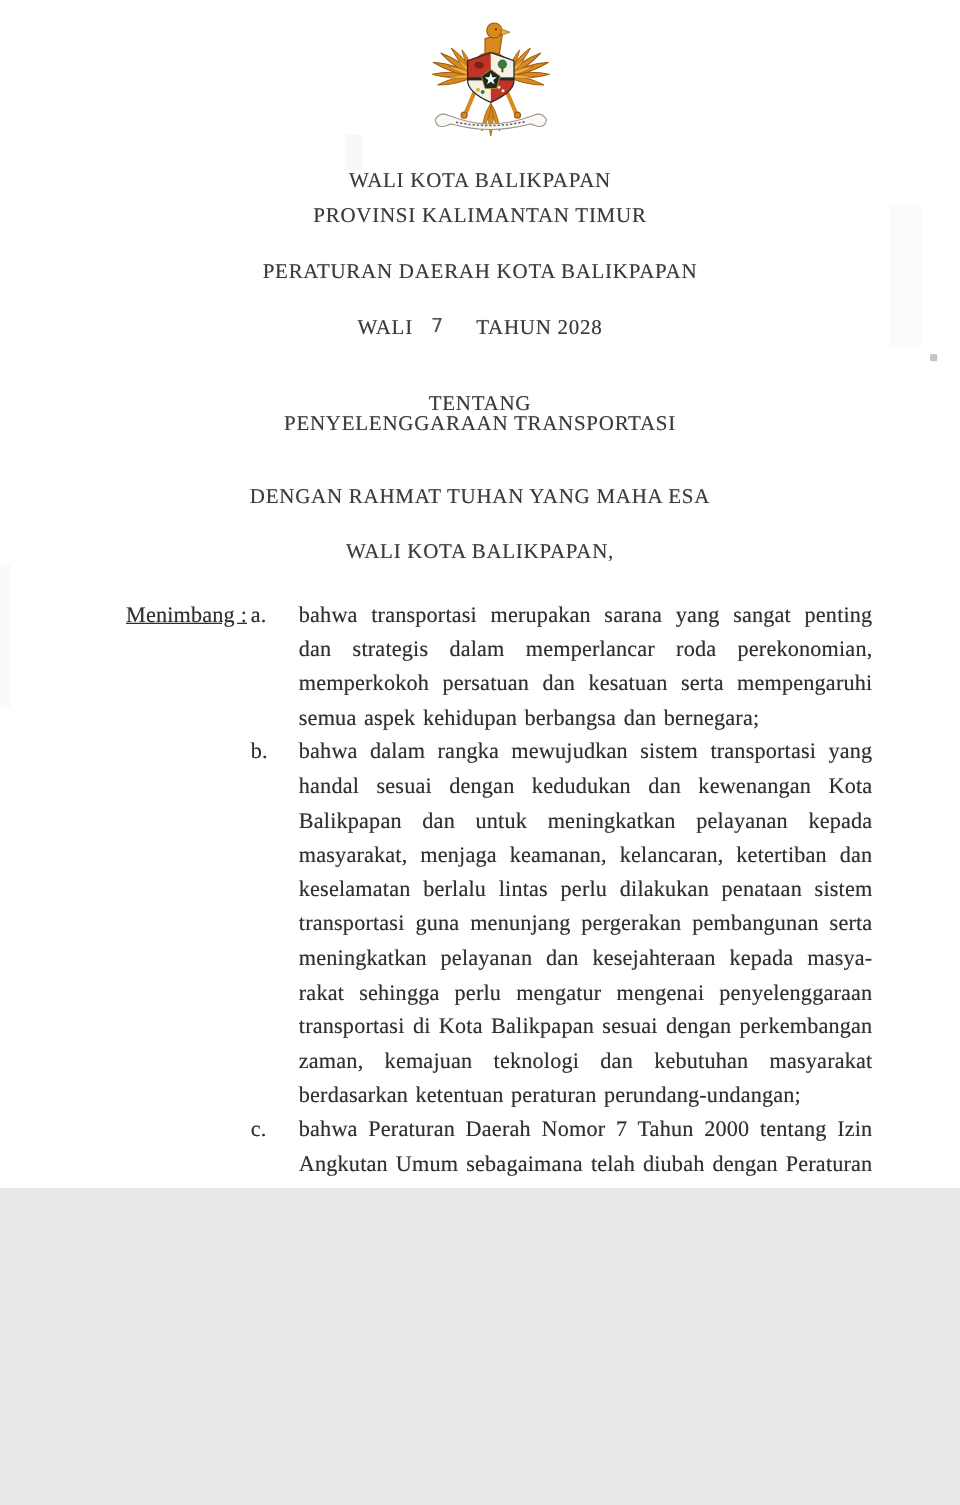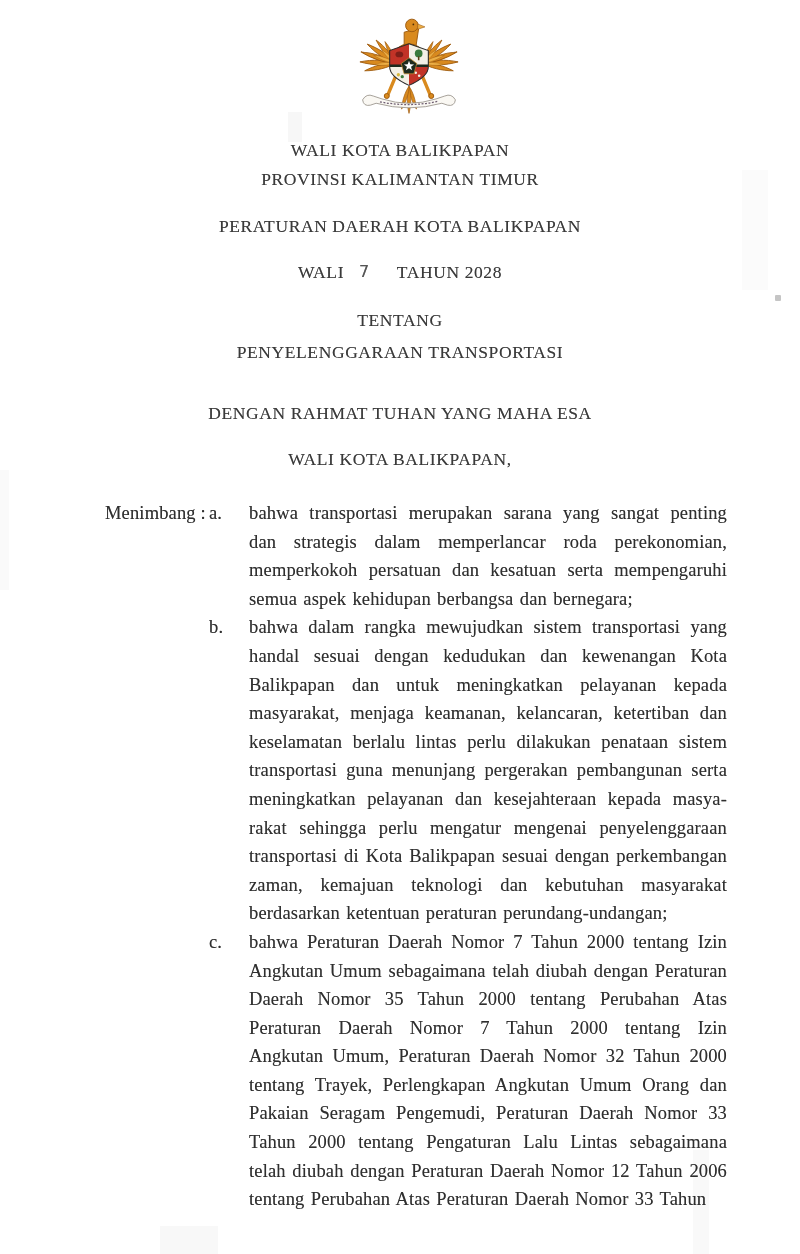--- a/index.html
+++ b/index.html
@@ -2,21 +2,21 @@
 <html style="--paper: #ffffff; --ink: #2f2f2f; --emblem-gold: #D98A1E; --emblem-gold-light: #EDAF45; --emblem-outline: #9E5B10; --shield-red: #C23327; --shield-white: #F4F0E6; --shield-green: #3A7A3C; --shield-dark: #1E2B1E; --banner-white: #FAF8F3;"><head>
 <meta charset="utf-8">
 <style>
   html,body{margin:0;padding:0;}
   body{
     background:#e8e8e8;
     font-family:"Liberation Serif","DejaVu Serif",serif;
   }
   .doc{
     position:relative;
-    width:800px;height:1254px;
+    width:800px;height:990px;
     margin:0 auto;
     background:var(--paper,#ffffff);
     color:var(--ink,#2f2f2f);
     overflow:hidden;
   }
   
   .doc *{ text-shadow:0 0 0.6px rgba(47,47,47,0.45); }
 
   .emblem{
     position:absolute;
@@ -46,21 +46,21 @@
   }
 
   .consider{
     position:absolute;
     top:499px;left:105px;right:73px;
     display:flex;
     font-size:18.5px;
     line-height:28.6px;
     letter-spacing:.15px;
   }
-  .clabel{flex:none;width:104px;}
+  .clabel{flex:none;width:104px;text-decoration:underline;}
   .citems{flex:1;}
   .citem{display:flex;}
   .cmarker{flex:none;width:24px;}
   .ctext{flex:1;text-align:justify;word-spacing:1.5px;margin-left:16px;}
 
   
   .spk{position:absolute;pointer-events:none;}
   .spk1{left:288px;top:112px;width:14px;height:30px;background:rgba(0,0,0,0.03);}
   .spk2{left:775px;top:295px;width:6px;height:6px;background:rgba(90,90,90,0.35);border-radius:1px;}
   .spk3{left:693px;top:1150px;width:16px;height:104px;background:rgba(0,0,0,0.022);}
@@ -144,21 +144,21 @@
     <path d="M12,92 Q16,85 23,88 L32,91 Q60,100 88,91 L97,88 Q104,85 108,92 Q107,99 100,97.5 L94,95.5 Q60,105 26,95.5 L20,97.5 Q13,99 12,92 Z" fill="var(--banner-white,#FAF8F3)" stroke="#9a948c" stroke-width="0.9"></path>
     <path d="M30,94 Q60,100 90,93.5" fill="none" stroke="#6F5E72" stroke-width="1.3" stroke-dasharray="2 1.6"></path>
   </svg>
 
   <div class="hline" style="top:140px">WALI KOTA BALIKPAPAN</div>
   <div class="hline" style="top:169px">PROVINSI KALIMANTAN TIMUR</div>
   <div class="hline" style="top:216px">PERATURAN DAERAH KOTA BALIKPAPAN</div>
 
   <div class="hline" style="top:262px"><span>WALI</span><span class="numval">7</span><span>TAHUN 2028</span></div>
 
-  <div class="hline" style="top:310px">TENTANG</div>
+  <div class="hline" style="top:326px">TENTANG</div>
   <div class="hline" style="top:342px">PENYELENGGARAAN TRANSPORTASI</div>
   <div class="hline" style="top:449px">WALI KOTA BALIKPAPAN,</div>
   <div class="hline" style="top:403px">DENGAN RAHMAT TUHAN YANG MAHA ESA</div>
 
   <div class="consider">
     <div class="clabel">Menimbang :</div>
     <div class="citems">
       <div class="citem">
         <div class="cmarker">a.</div>
         <div class="ctext">bahwa transportasi merupakan sarana yang sangat penting dan strategis dalam memperlancar roda perekonomian, memperkokoh persatuan dan kesatuan serta mempengaruhi semua aspek kehidupan berbangsa dan bernegara;</div>

